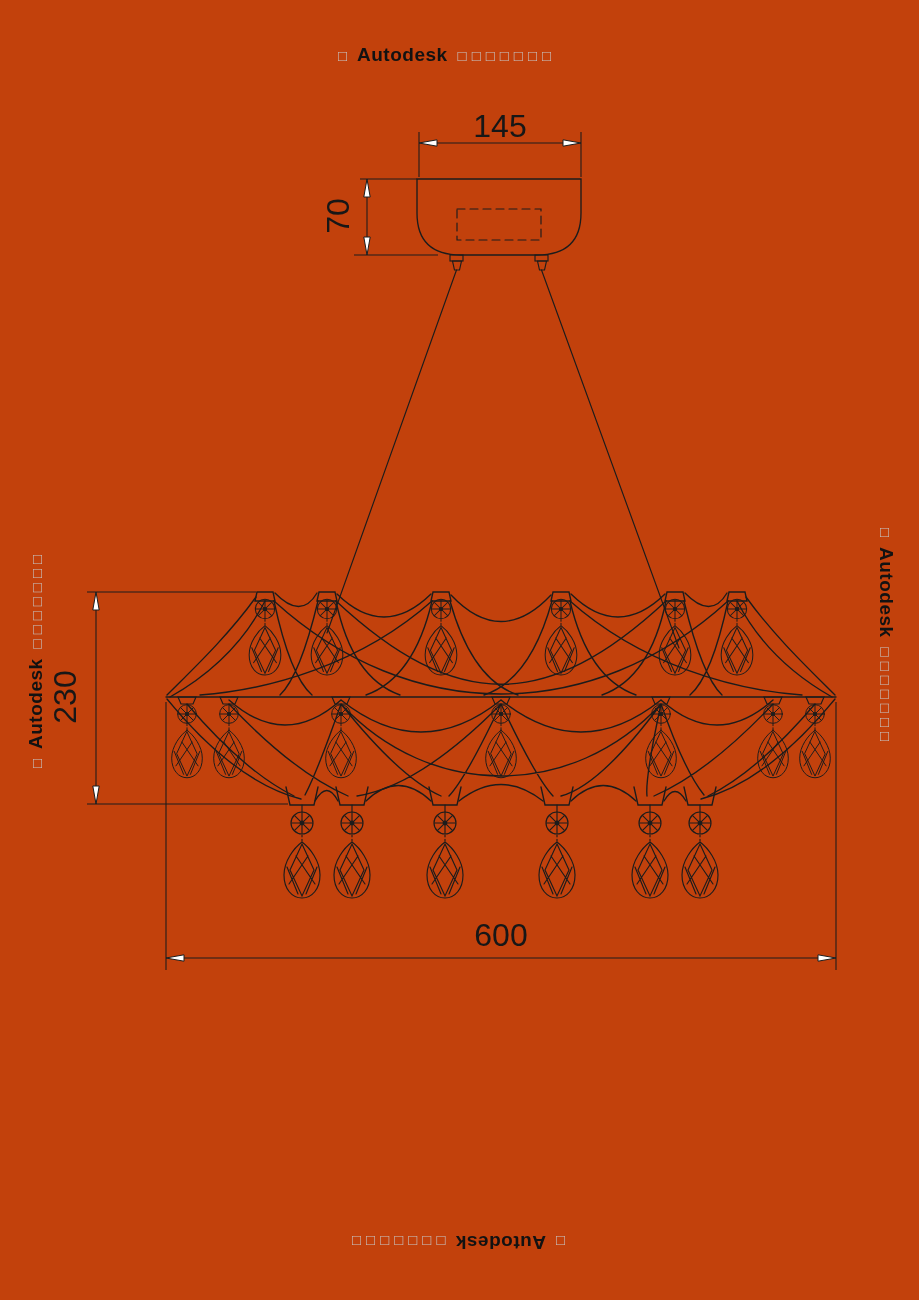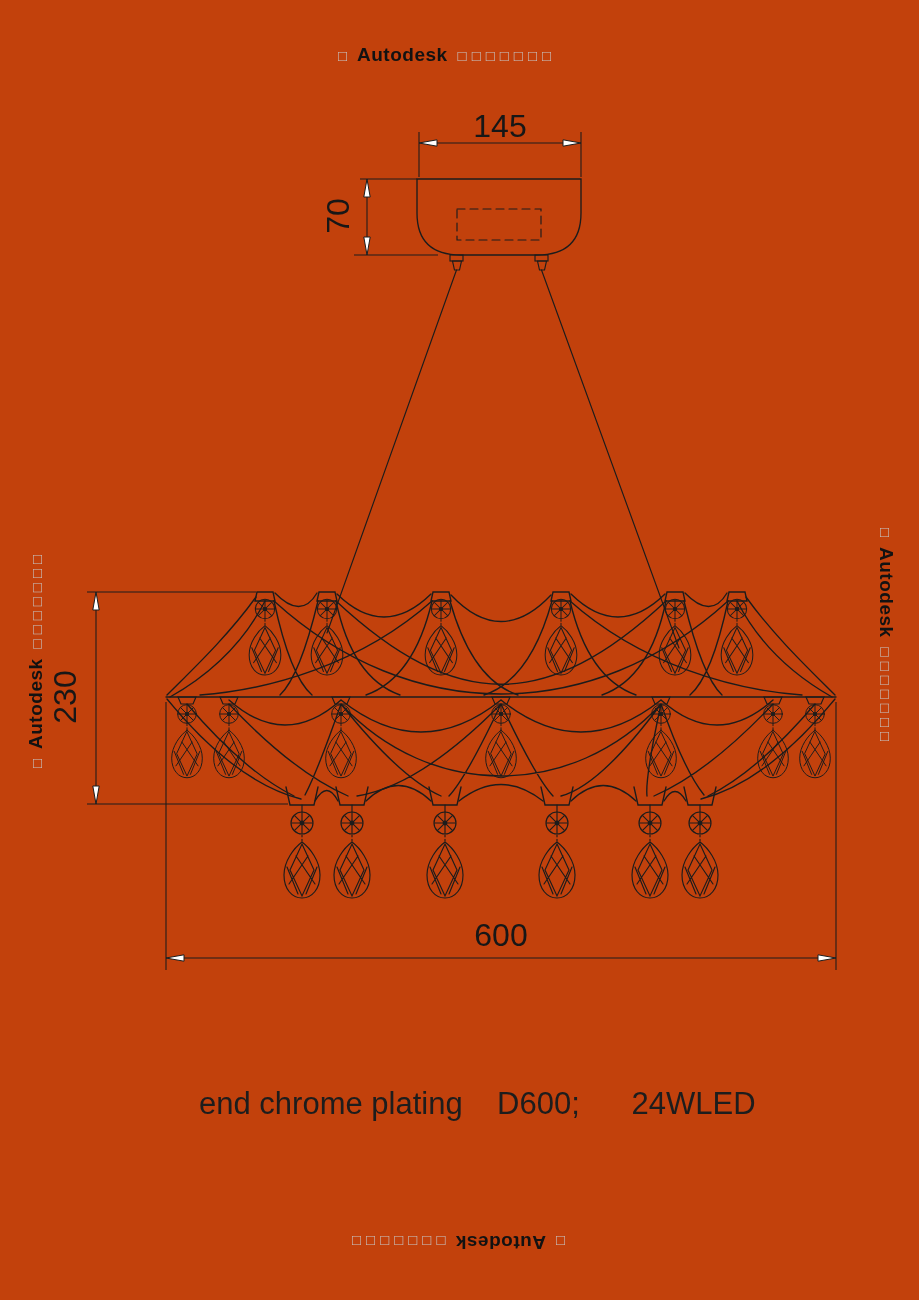--- a/index.html
+++ b/index.html
@@ -167,18 +167,17 @@
       <use href="#pendant" transform="translate(302,823)"></use>
       <use href="#pendant" transform="translate(352,823)"></use>
       <use href="#pendant" transform="translate(445,823)"></use>
       <use href="#pendant" transform="translate(557,823)"></use>
       <use href="#pendant" transform="translate(650,823)"></use>
       <use href="#pendant" transform="translate(700,823)"></use>
     </g>
   </svg>
 
   <div class="desc">
-    <div>end chrome plating    D600;      24WLED</div>
     
     
   </div>
 
 </div>
 
 </body></html>

